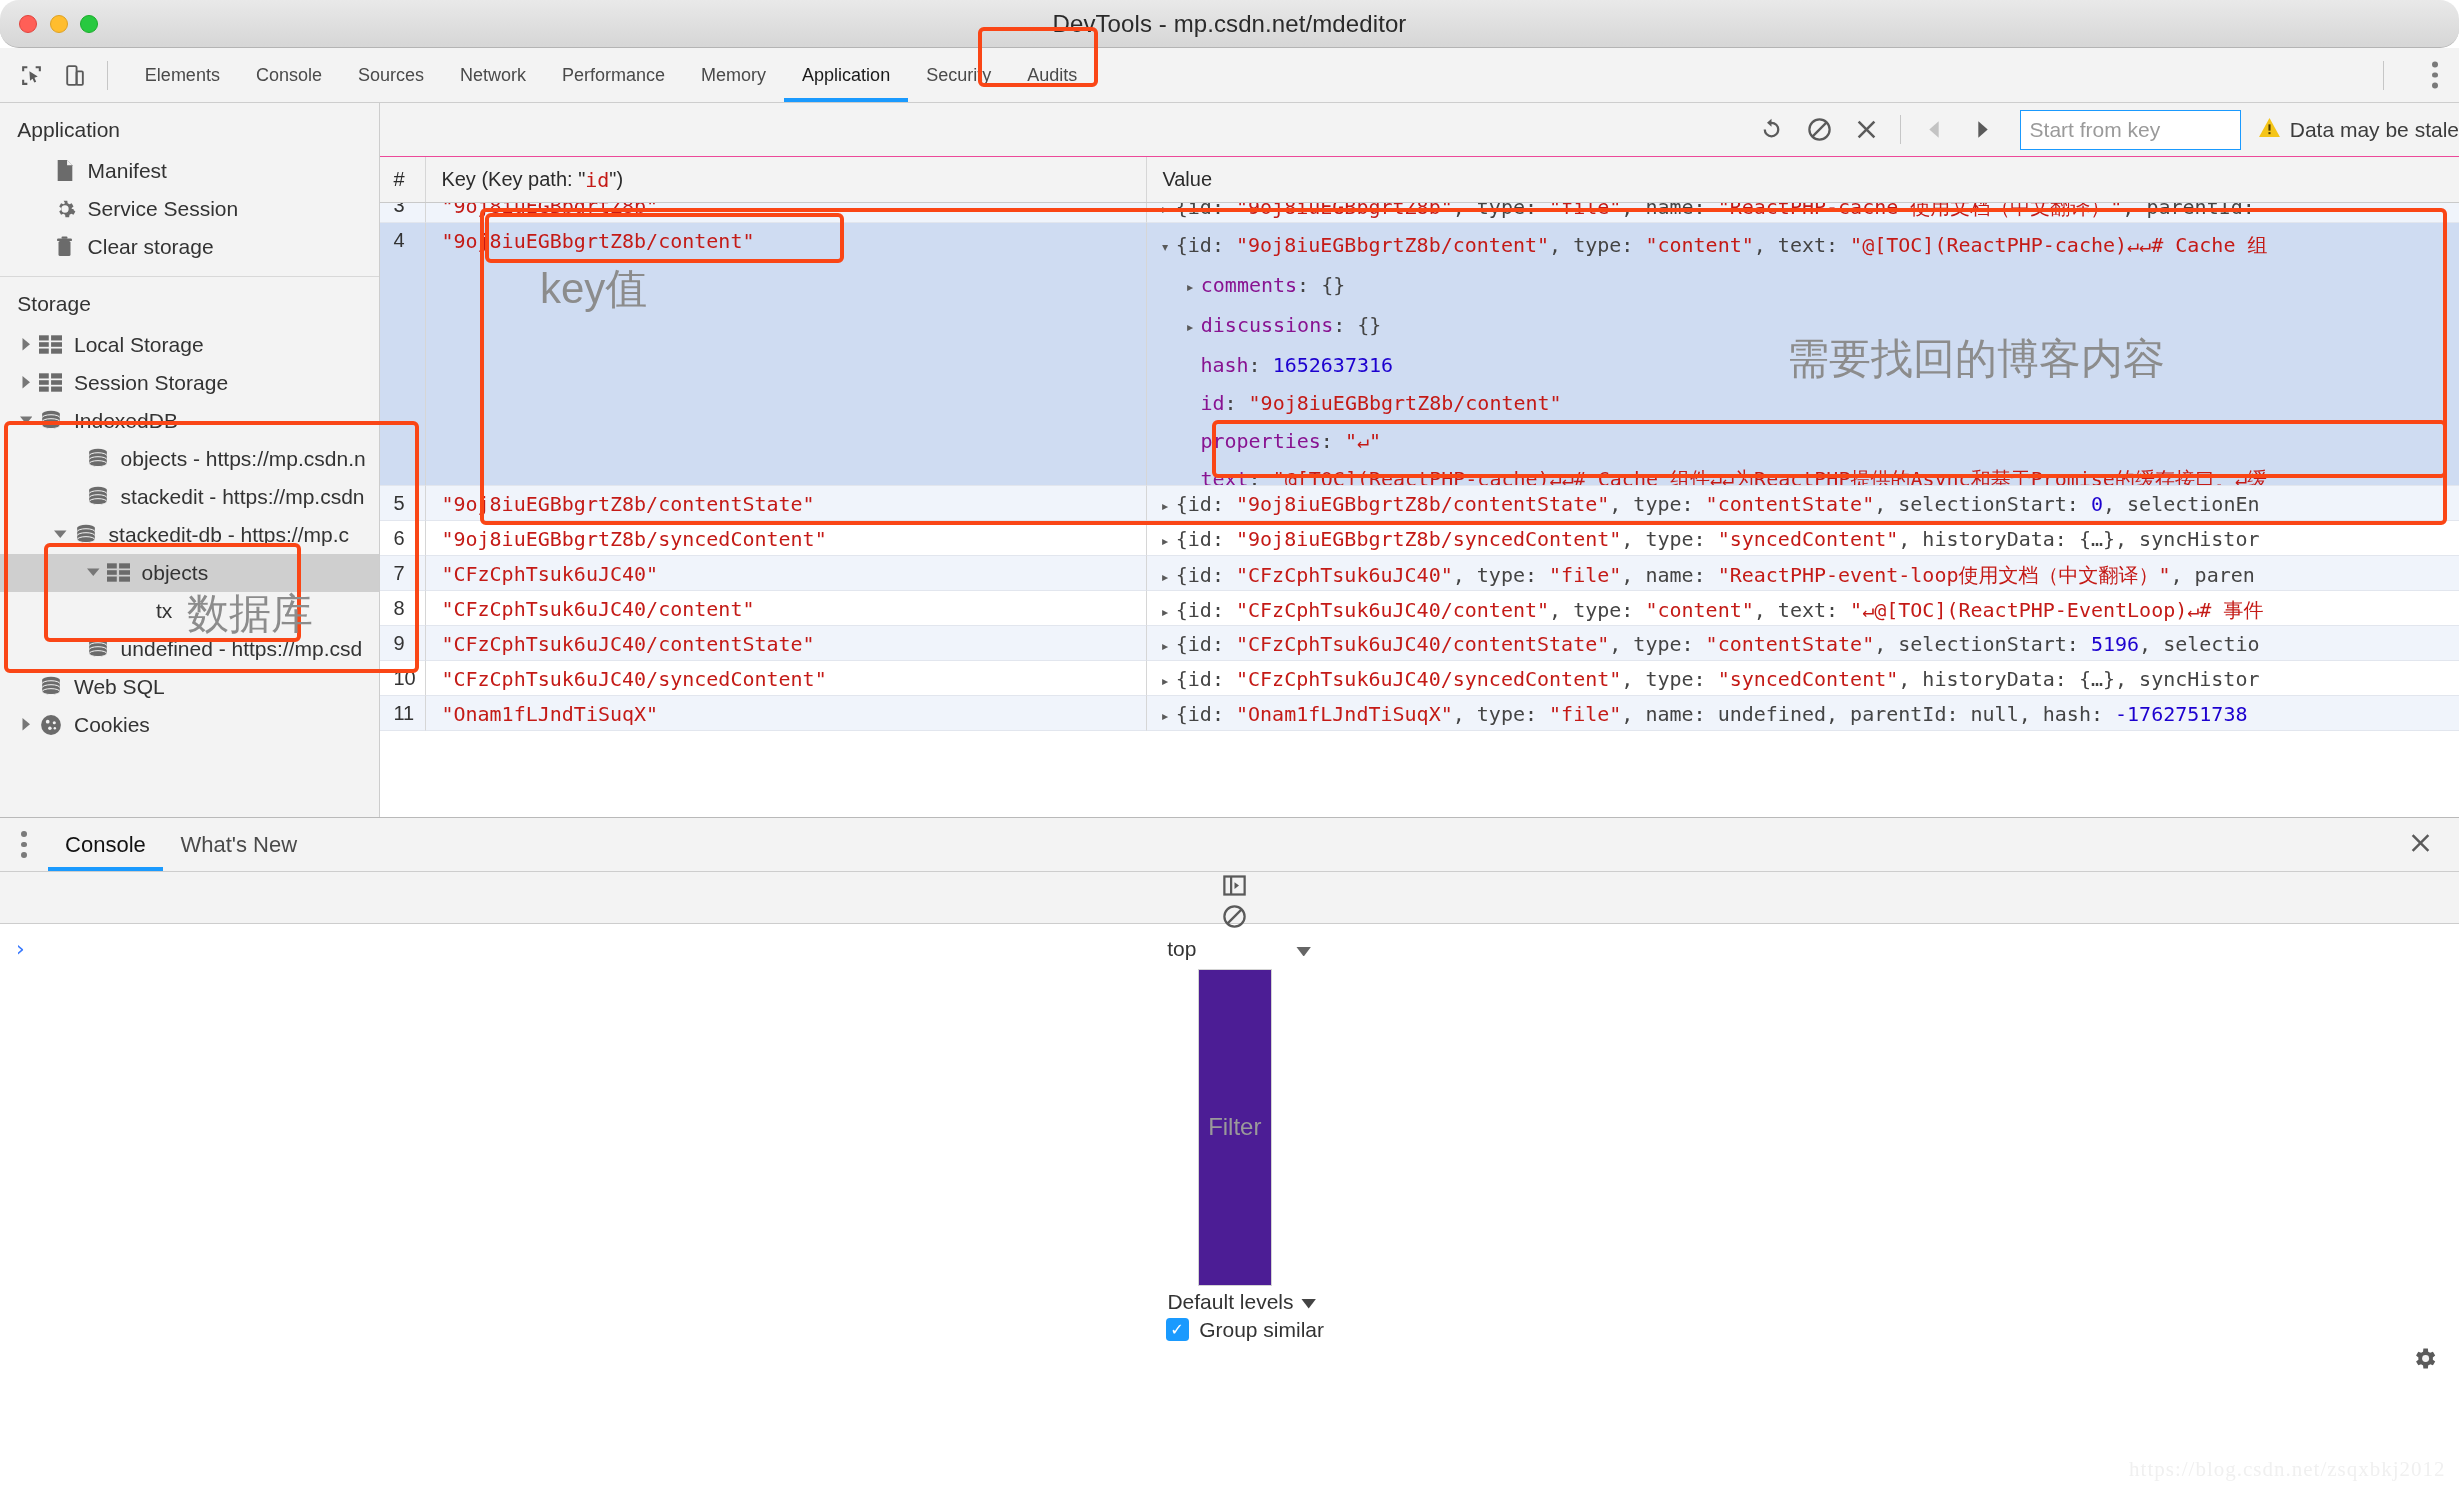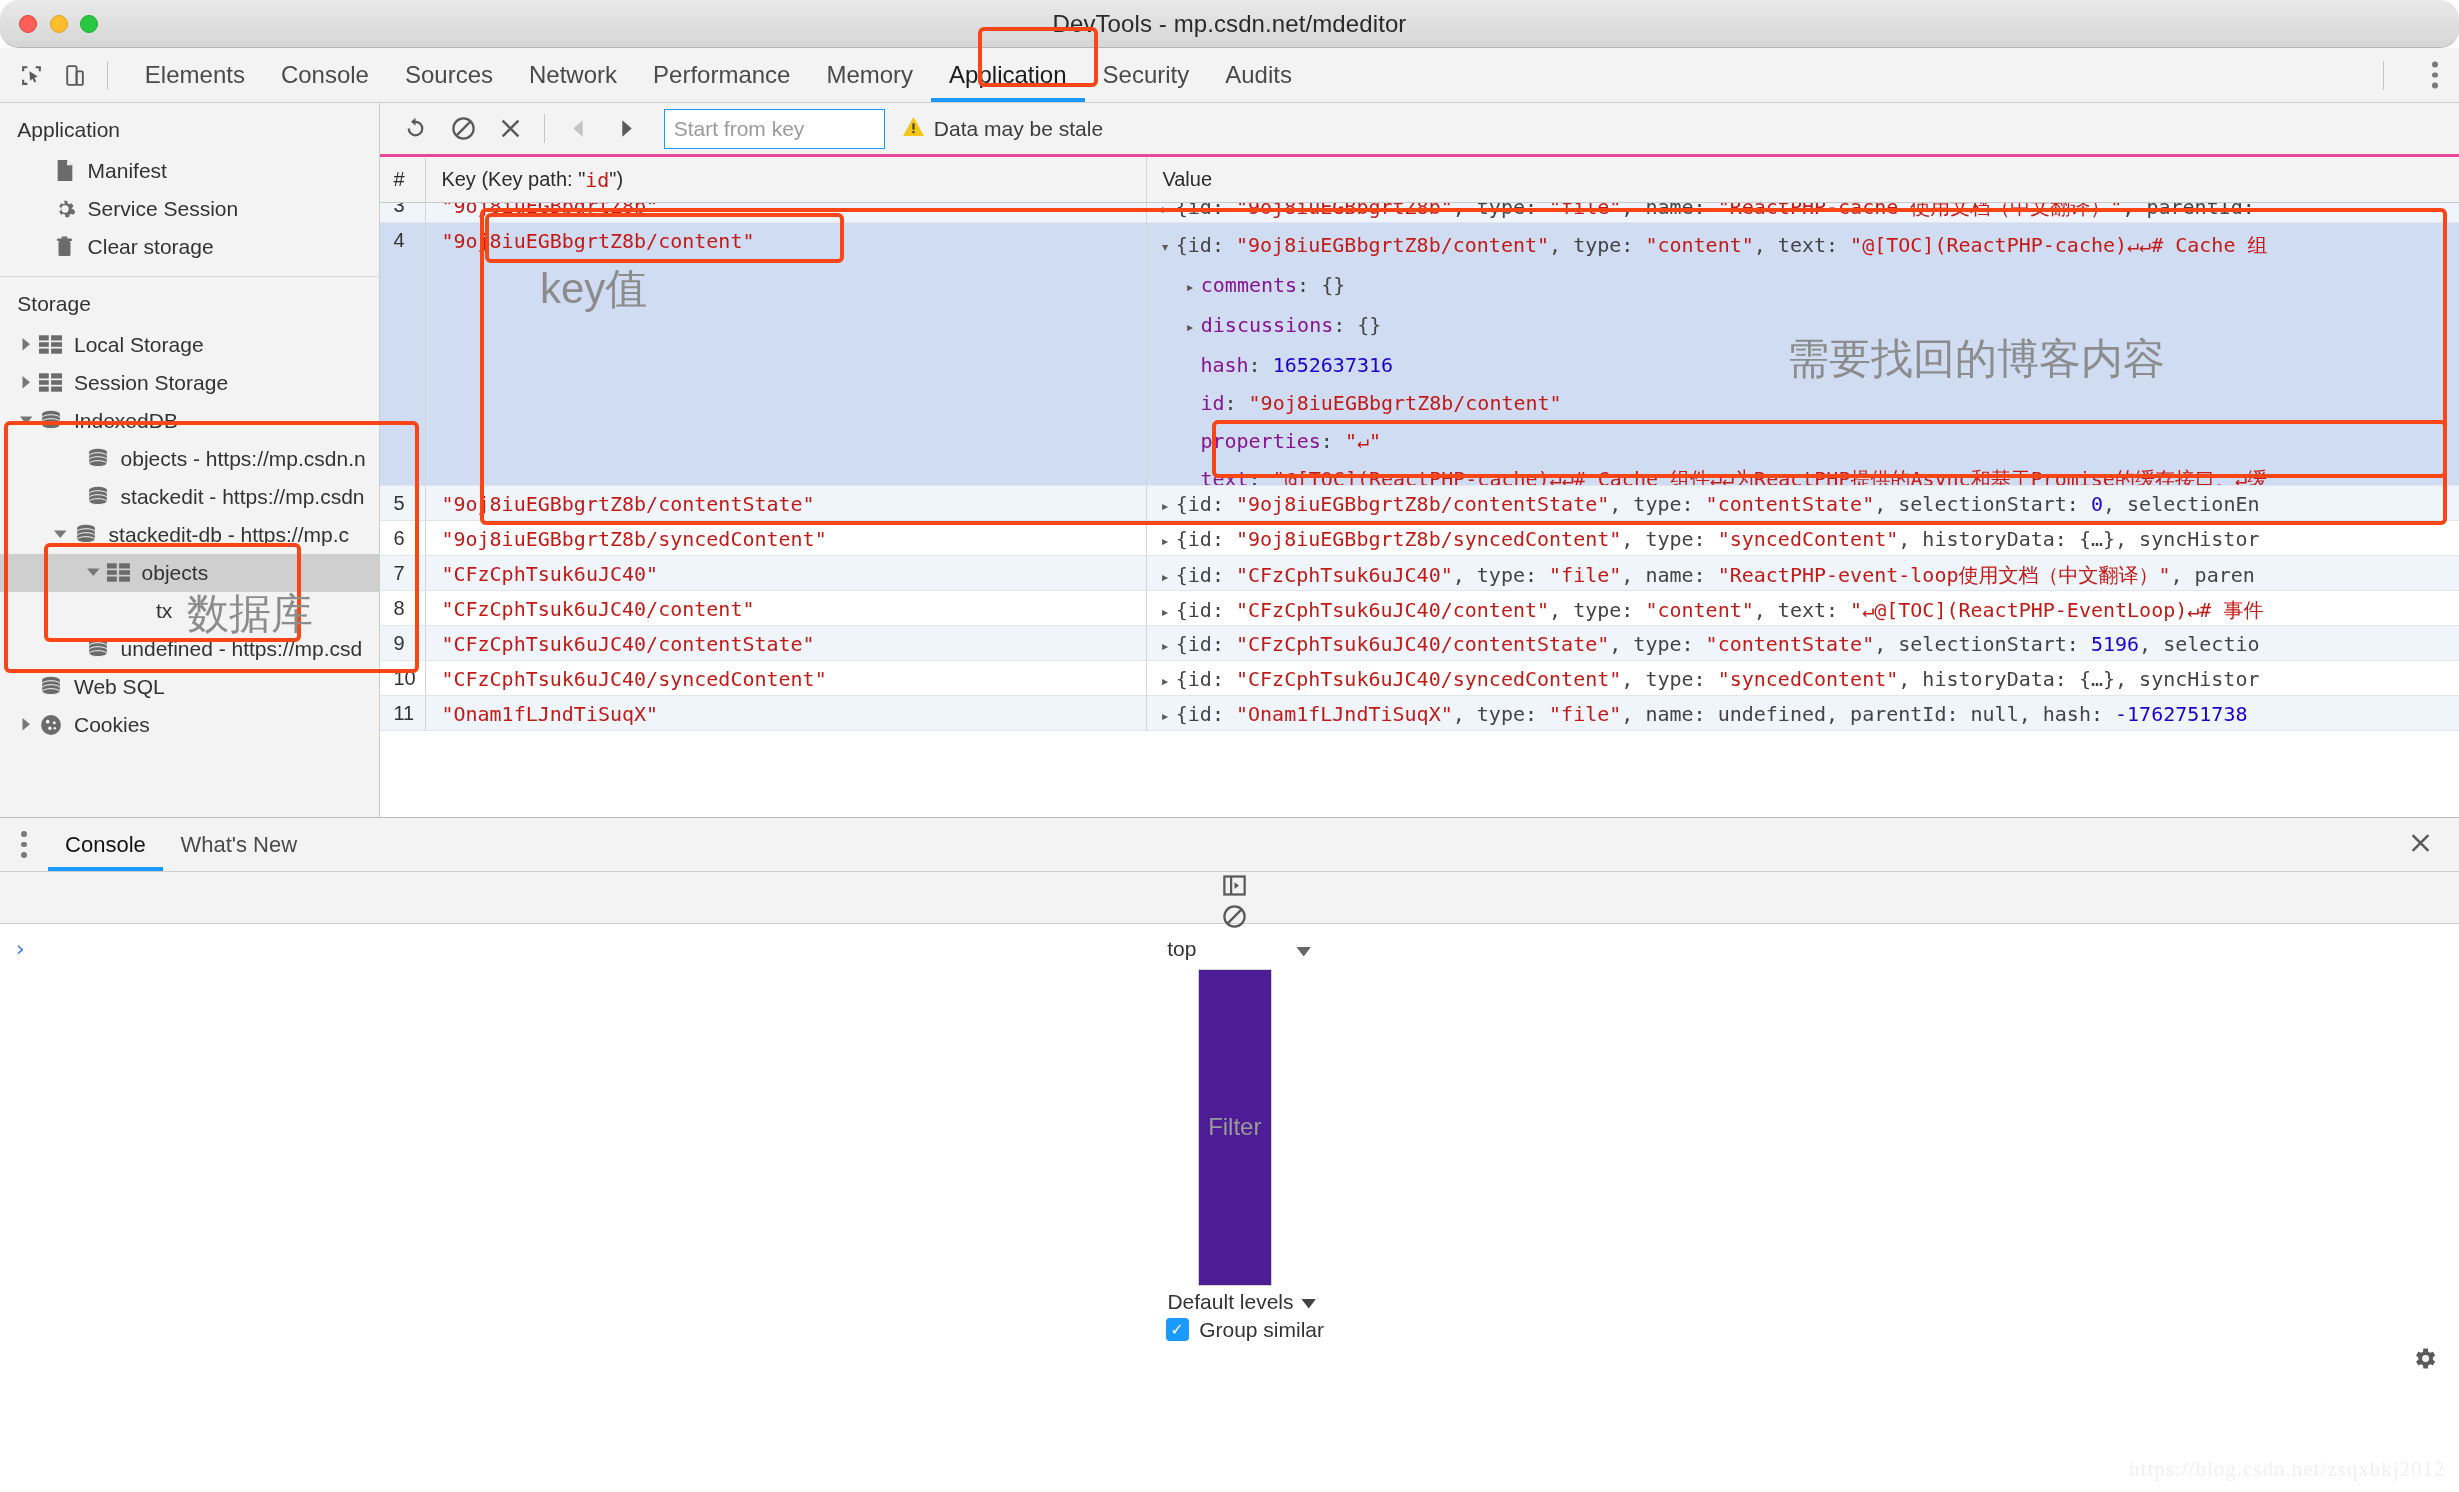--- a/index.html
+++ b/index.html
@@ -34,21 +34,21 @@
     height:55px; background:#f3f3f3;
     border-bottom:1px solid #cdcdcd;
     display:flex; align-items:center; position:relative;
   }
   .tb-icons{ display:flex; align-items:center; gap:5.8px; padding:0 11.5px 0 13.4px; }
   .tb-ic{ width:37px; height:37px; display:flex; align-items:center; justify-content:center; cursor:pointer; }
   .vsep{ width:1px; height:29px; background:#c6c6c6; margin:0 7.7px; }
   .tabs{ display:flex; align-items:stretch; height:100%; }
   .tab{
     display:flex; align-items:center; padding:0 18px;
-    font-size:24px; color:#4a4a4a; cursor:pointer; position:relative;
+    font-size:18px; color:#4a4a4a; cursor:pointer; position:relative;
   }
   .tab.active{ color:#1a1a1a; }
   .tab.active:after{
     content:""; position:absolute; left:0; right:0; bottom:0; height:3.8px; background:#1a9afe;
   }
   .kebab{
     position:absolute; right:21px; top:50%; transform:translateY(-50%);
     display:flex; flex-direction:column; gap:4.8px; cursor:pointer;
   }
   .kebab i{ width:5.8px; height:5.8px; border-radius:50%; background:#7a7a7a; display:block; }
@@ -74,22 +74,22 @@
   .ti{ width:29px; display:flex; justify-content:center; align-items:center; flex:0 0 29px; margin-right:8.6px; }
   .tlabel{ white-space:nowrap; overflow:hidden; }
   .ind1{ padding-left:15.4px; }
   .ind2{ padding-left:50px; }
   .ind3{ padding-left:83px; }
   .ind5{ padding-left:156px; }
 
   
   .content{ flex:1; display:flex; flex-direction:column; min-width:0; background:#fff; }
   .idb-toolbar{
-    height:54px; background:#f3f3f3; border-bottom:3px solid #ec4899;
-    display:flex; align-items:center; padding-left:13.4px; gap:3.8px;
+    height:54px; background:#f3f3f3; border-bottom:1px solid #ec4899;
+    display:flex; align-items:center; padding-left:13.4px; gap:3.8px;justify-content:flex-end;
   }
   .tbtn{ width:44px; height:42px; display:flex; align-items:center; justify-content:center; cursor:pointer; }
   .tbtn.dis{ opacity:.45; }
   .keyinput{
     width:221px; height:40px; border:1.9px solid #1a9afe; background:#fff;
     margin-left:11.5px; padding:0 8.6px; font-size:21px; color:#9a9a9a;
     display:flex; align-items:center; outline:none; font-family:"Liberation Sans",sans-serif;
   }
   .stale{ display:flex; align-items:center; gap:8.6px; margin-left:13.4px; font-size:21px; color:#3c3c3c; }
 

